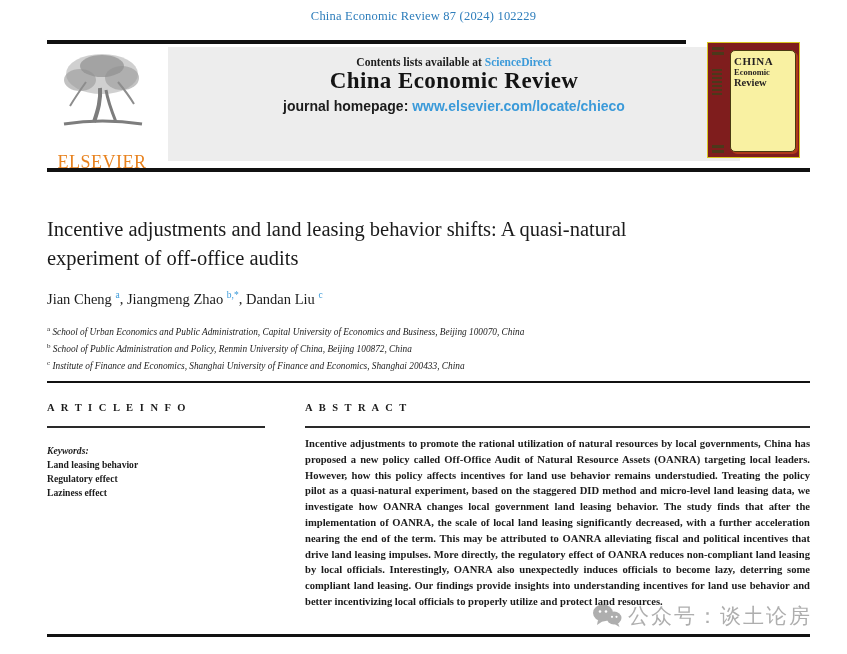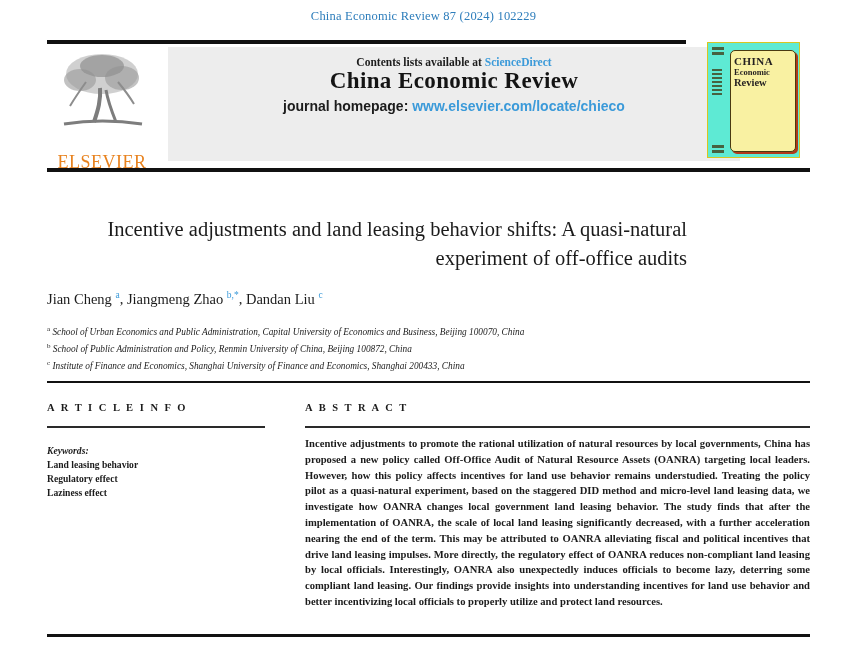--- a/index.html
+++ b/index.html
@@ -72,21 +72,21 @@
     letter-spacing: 0.5px;
     margin-top: 18px;
     font-weight: 400;
     text-align: center;
   }
 
   
   .cover {
     position: absolute;
     left: 707px; top: 42px; width: 93px; height: 116px;
-    background: #5eead4;
+    background: #7f1d1d;
     border: 1px solid #d8c620;
   }
   .cover-spine { position: absolute; left: 4px; top: 4px; width: 16px; height: 108px; }
   .spine-mark { background: #40401a; opacity: .8; margin-bottom: 2px; }
   .sm-a { width: 12px; height: 3px; }
   .sm-b { width: 10px; height: 2px; }
   .sm-gap { height: 12px; background: transparent; }
   .cover-panel {
     position: absolute;
     left: 22px; top: 7px; width: 66px; height: 102px;
@@ -100,21 +100,20 @@
   .cover-line2 { font-size: 8.5px; font-weight: bold; color: #231f20; }
   .cover-line3 { font-size: 10.5px; font-weight: bold; color: #231f20; }
 
   
   .title {
     position: absolute;
     left: 47px; top: 215px; width: 640px;
     font-size: 20.5px;
     line-height: 28.5px;
     color: #1b1b1b;
-    text-align: right;
   }
   .authors {
     position: absolute;
     left: 47px; top: 290px; width: 700px;
     font-size: 14.5px;
     color: #1b1b1b;
   }
   .authors sup { color: #3b9ad9; font-size: 9.5px; }
   .affiliations {
     position: absolute;
@@ -256,14 +255,27 @@
   <div class="keywords">
     <div class="kw-label">Keywords:</div>
     <div class="kw-item">Land leasing behavior</div>
     <div class="kw-item">Regulatory effect</div>
     <div class="kw-item">Laziness effect</div>
   </div>
 
   <div class="abs-heading">A B S T R A C T</div>
   <div class="abstract">Incentive adjustments to promote the rational utilization of natural resources by local governments, China has proposed a new policy called Off-Office Audit of Natural Resource Assets (OANRA) targeting local leaders. However, how this policy affects incentives for land use behavior remains understudied. Treating the policy pilot as a quasi-natural experiment, based on the staggered DID method and micro-level land leasing data, we investigate how OANRA changes local government land leasing behavior. The study finds that after the implementation of OANRA, the scale of local land leasing significantly decreased, with a further acceleration nearing the end of the term. This may be attributed to OANRA alleviating fiscal and political incentives that drive land leasing impulses. More directly, the regulatory effect of OANRA reduces non-compliant land leasing by local officials. Interestingly, OANRA also unexpectedly induces officials to become lazy, deterring some compliant land leasing. Our findings provide insights into understanding incentives for land use behavior and better incentivizing local officials to properly utilize and protect land resources.</div>
 
+  <div class="watermark">
+    <svg width="30" height="26" viewBox="0 0 30 26" fill="#7d7d7d">
+      <ellipse cx="11" cy="10" rx="10" ry="8.5"></ellipse>
+      <path d="M6 17 L5 22 L11 18 Z"></path>
+      <ellipse cx="22" cy="15" rx="7.5" ry="6.5"></ellipse>
+      <path d="M26 20 L27.5 24 L22.5 21 Z"></path>
+      <circle cx="8" cy="8.5" r="1.3" fill="#ffffff"></circle>
+      <circle cx="14" cy="8.5" r="1.3" fill="#ffffff"></circle>
+      <circle cx="20" cy="13.8" r="1.1" fill="#ffffff"></circle>
+      <circle cx="24.5" cy="13.8" r="1.1" fill="#ffffff"></circle>
+    </svg>
+    <span>公众号：谈土论房</span>
+  </div>
 
 </div>
 
 </body></html>

